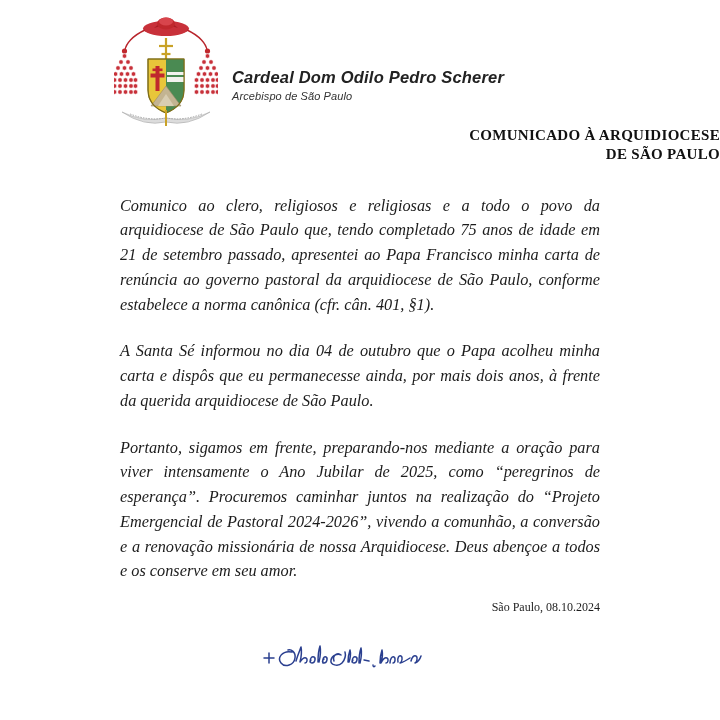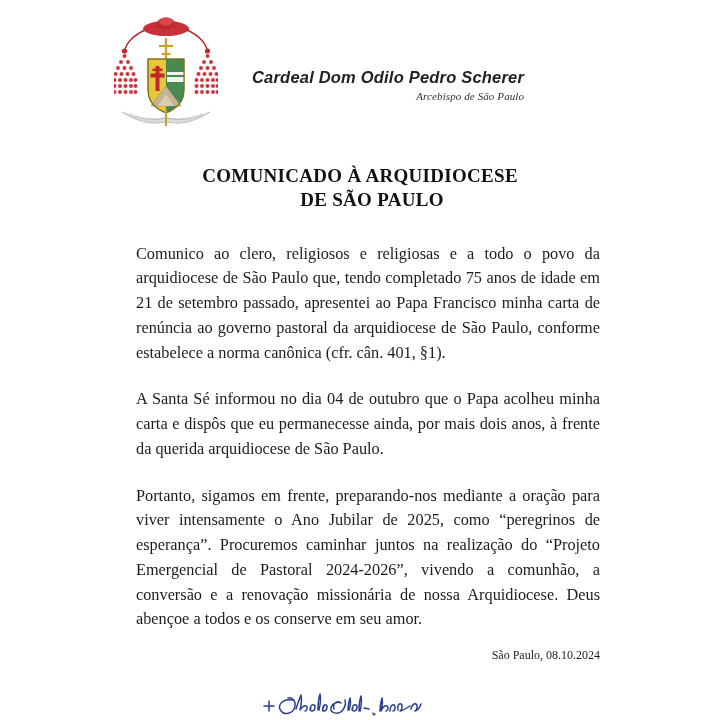--- a/index.html
+++ b/index.html
@@ -24,21 +24,20 @@
     box-sizing: border-box;
   }
 
   
   .letterhead {
     display: flex;
     align-items: center;
     padding: 14px 0 0 0;
     height: 126px;
     box-sizing: border-box;
-    gap: 20px;
   }
   .crest {
     width: 104px;
     height: 112px;
     margin-left: 114px;
     flex: 0 0 auto;
   }
   .letterhead-text {
     margin-left: 14px;
     padding-top: 30px;
@@ -46,54 +45,54 @@
   .lh-name {
     font-family: "Liberation Sans", "DejaVu Sans", sans-serif;
     font-style: italic;
     font-weight: bold;
     font-size: 16.5px;
     letter-spacing: 0.2px;
     color: #222222;
     white-space: nowrap;
   }
   .lh-sub {
-    font-family: Liberation Serif, serif;
+    font-family: Liberation Sans, sans-serif;
     font-style: italic;
     font-size: 11px;
     color: #333333;
-    text-align: right;
+    text-align: left;
     margin-top: 3px;
     letter-spacing: 0.1px;
   }
 
   
   .doc-title {
-    text-align: center;
+    text-align: right;
     font-weight: bold;
-    font-size: 19px;
+    font-size: 15px;
     letter-spacing: 0.3px;
     line-height: 1.25;
-    margin-top: 38px;
     color: #111111;
   }
   .doc-title .line2 { display: block; padding-left: 24px; }
 
   
   .body-block {
     margin: 0 auto;
     width: 480px;
     padding-top: 30px;
   }
   .para {
     text-align: justify;
     font-size: 16.3px;
     line-height: 1.52;
-    margin: 0 0 22px 16px;
+    margin: 0 0 22px 0;
     color: #1c1c1c;
     hyphens: none;
+    font-style: italic;
   }
   .para:last-of-type { margin-bottom: 0; }
 
   .date-line {
     text-align: right;
     font-size: 12px;
     margin-top: 16px;
     color: #1c1c1c;
   }
 

